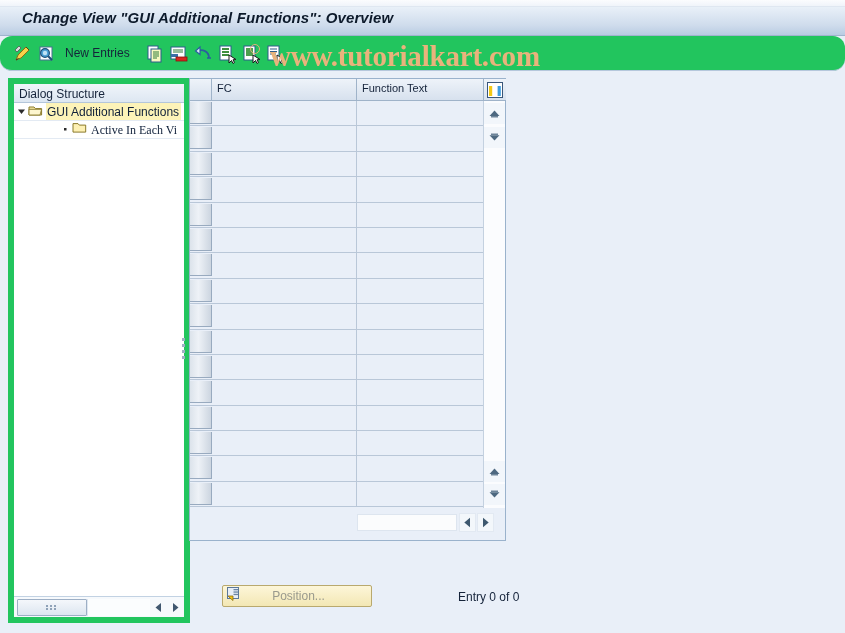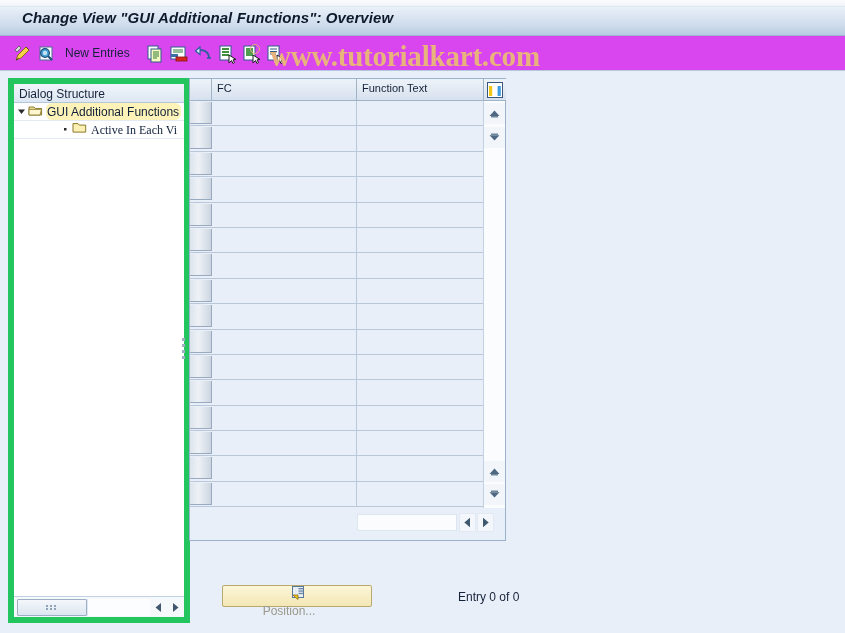--- a/index.html
+++ b/index.html
@@ -42,23 +42,24 @@
     color: #0d1a2b;
     white-space: nowrap;
     letter-spacing: 0.1px;
   }
 
   
   #toolbar {
     position: absolute;
     left: 0; top: 36px;
     width: 845px; height: 35px;
-    background: #d946ef;
+    background: #22c55e;
     border-bottom: 1px solid #b5c7dc;
     box-sizing: border-box;
+    border-radius: 12px;
   }
   .tb-item {
     position: absolute;
     top: 7px;
     height: 21px;
     display: flex;
     align-items: center;
   }
   .tb-icon { width: 20px; height: 20px; display: block; }
   #newentries-label {
@@ -117,21 +118,21 @@
     white-space: nowrap;
     font-size: 12px;
     color: #10203a;
     box-sizing: border-box;
   }
   .tree-row.sel .tree-label {
     background: #fdf3b8;
   }
   .tw { width: 14px; display: inline-block; text-align: center; flex: none; }
   .tw svg { display: block; margin: 0 auto; }
-  .tree-label { padding: 2px 2px 1px 1px; border-radius: 6px; }
+  .tree-label { padding: 2px 2px 1px 1px; }
   .folder-ico { flex: none; margin-right: 3px; }
 
   
   #tree-hscroll {
     position: absolute;
     left: 0; bottom: 0;
     width: 100%; height: 21px;
     background: #f6f9fc;
     border-top: 1px solid #c2d2e3;
     box-sizing: border-box;
@@ -289,21 +290,20 @@
     position: absolute;
     left: 222px; top: 585px;
     width: 150px; height: 22px;
     background: linear-gradient(to bottom, #fdf6d9, #f3e7b4);
     border: 1px solid #b9a96e;
     border-radius: 2px;
     box-sizing: border-box;
     display: flex;
     align-items: center;
     cursor: default;
-    flex-direction: column;
   }
   #position-button .pb-ico { margin-left: 4px; flex: none; }
   #position-button .pb-label {
     flex: 1;
     text-align: center;
     font-size: 12px;
     color: #9a9a8d;
     white-space: nowrap;
     padding-right: 16px;
   }

